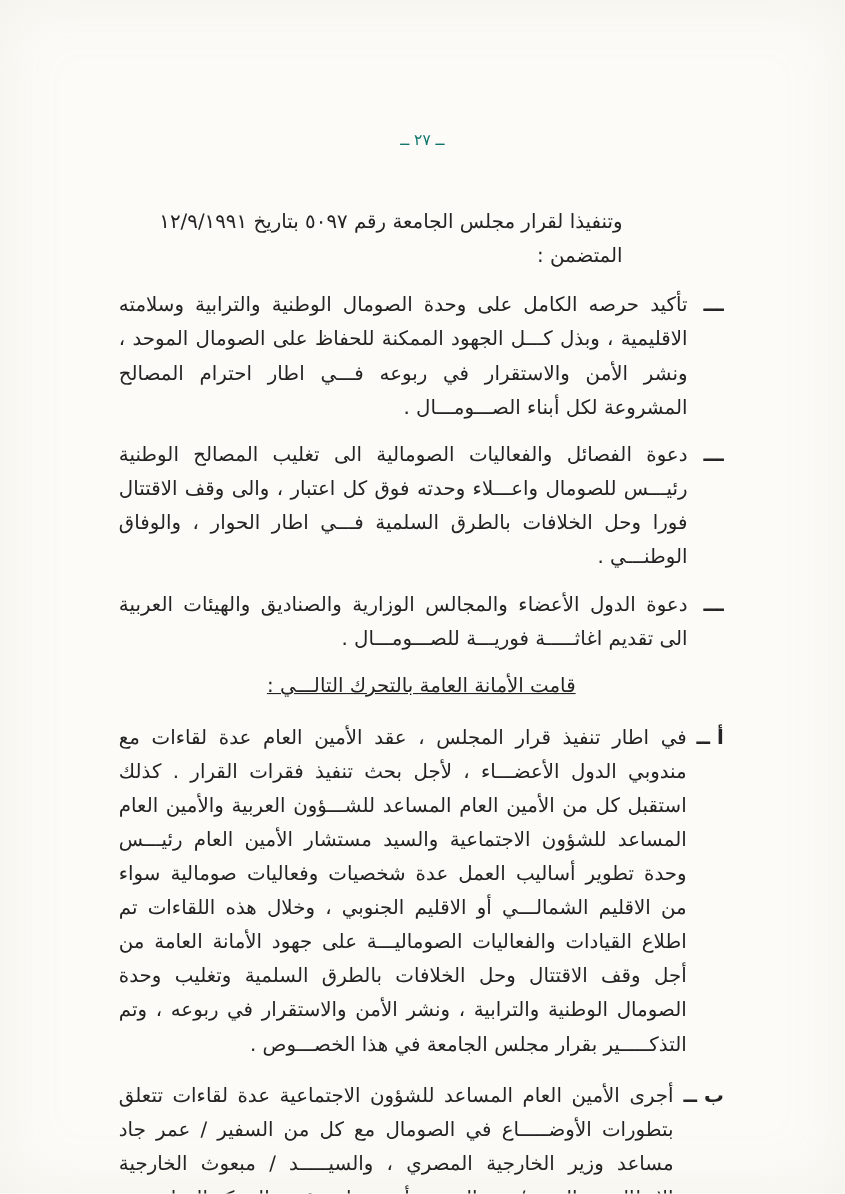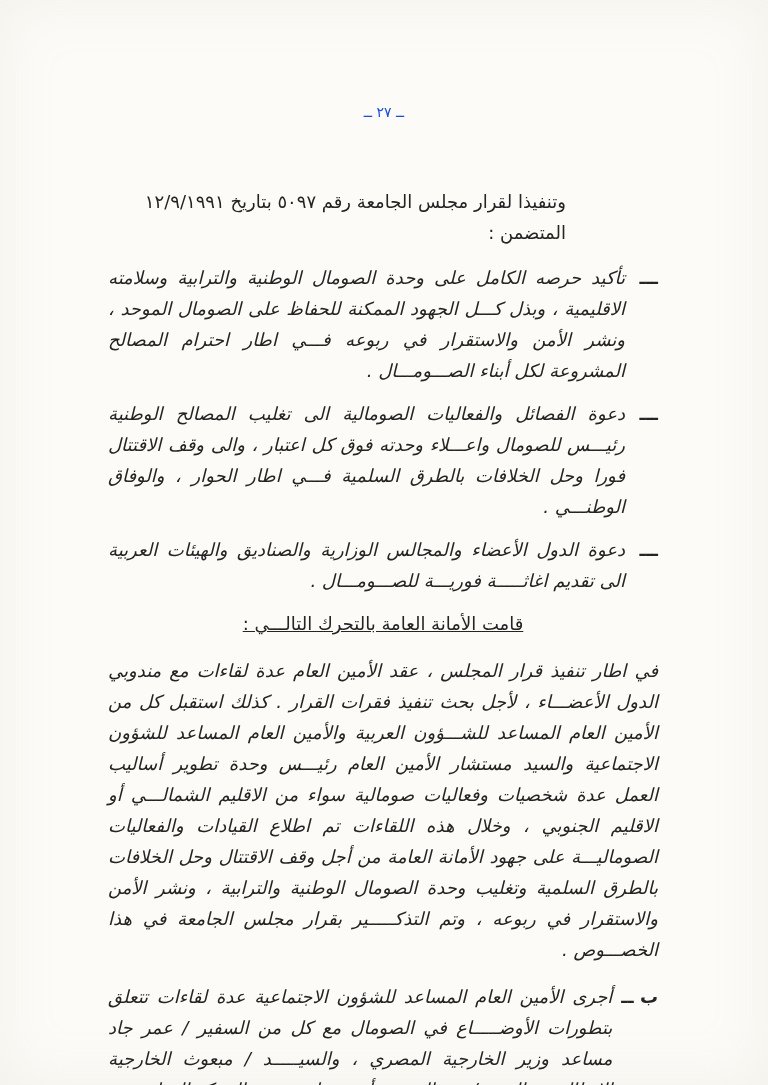--- a/index.html
+++ b/index.html
@@ -16,26 +16,26 @@
     color: #222;
   }
   .page {
     position: absolute;
     inset: 0;
     background: #fcfbf7;
     box-shadow: inset 0 0 60px rgba(180,175,160,0.12);
   }
   .page-number {
     position: absolute;
-    top: 104px;
+    top: 120px;
     left: 0;
     width: 100%;
     text-align: center;
     font-size: 14px;
-    color: #1d4ed8;
+    color: #0f766e;
     direction: rtl;
   }
   .content {
     position: absolute;
     top: 186px;
     right: 110px;
     width: 550px;
     direction: rtl;
     font-size: 18px;
     line-height: 31px;
@@ -55,21 +55,20 @@
     flex: 0 0 auto;
     min-width: 24px;
     margin-left: 9px;
     white-space: nowrap;
     text-align: right;
     font-weight: bold;
   }
   .para .ptext {
     flex: 1 1 auto;
     text-align: justify;
-    font-style: italic;
   }
   .lead {
     margin: 6px 0 16px 0;
     text-align: center;
     text-decoration: underline;
   }
   .item {
     margin-bottom: 16px;
   }
 </style>
@@ -95,20 +94,21 @@
     </div>
 
     <div class="para">
       <span class="marker">ـــ</span>
       <span class="ptext">دعوة الدول الأعضاء والمجالس الوزارية والصناديق والهيئات العربية الى تقديم اغاثـــــة فوريـــة للصـــومـــال .</span>
     </div>
 
     <p class="lead">قامت الأمانة العامة بالتحرك التالـــي :</p>
 
     <div class="para item">
+      <span class="marker">أ ــ</span>
       <span class="ptext">في اطار تنفيذ قرار المجلس ، عقد الأمين العام عدة لقاءات مع مندوبي الدول الأعضـــاء ، لأجل بحث تنفيذ فقرات القرار . كذلك استقبل كل من الأمين العام المساعد للشـــؤون العربية والأمين العام المساعد للشؤون الاجتماعية والسيد مستشار الأمين العام رئيـــس وحدة تطوير أساليب العمل عدة شخصيات وفعاليات صومالية سواء من الاقليم الشمالـــي أو الاقليم الجنوبي ، وخلال هذه اللقاءات تم اطلاع القيادات والفعاليات الصوماليـــة على جهود الأمانة العامة من أجل وقف الاقتتال وحل الخلافات بالطرق السلمية وتغليب وحدة الصومال الوطنية والترابية ، ونشر الأمن والاستقرار في ربوعه ، وتم التذكـــــير بقرار مجلس الجامعة في هذا الخصـــوص .</span>
     </div>
 
     <div class="para item">
       <span class="marker">ب ــ</span>
       <span class="ptext">أجرى الأمين العام المساعد للشؤون الاجتماعية عدة لقاءات تتعلق بتطورات الأوضـــــاع في الصومال مع كل من السفير / عمر جاد مساعد وزير الخارجية المصري ، والسيـــــد / مبعوث الخارجية الايطالية ، والسيد / عبد الرحمن أحمد علي رئيس الحركة الوطنيـــــة الصومالية ورئيس جمهورية أرض الصومال التي أعلن قيامها في ١٧/٥/١٩٩١ ، وقبيـــــل انعقاد مجلس الأمن الدولي لمناقشة المسألة الصومالية في ٢٣/١/١٩٩٢ ، أجـــــرى</span>
     </div>
 
   </div>
 </div>

